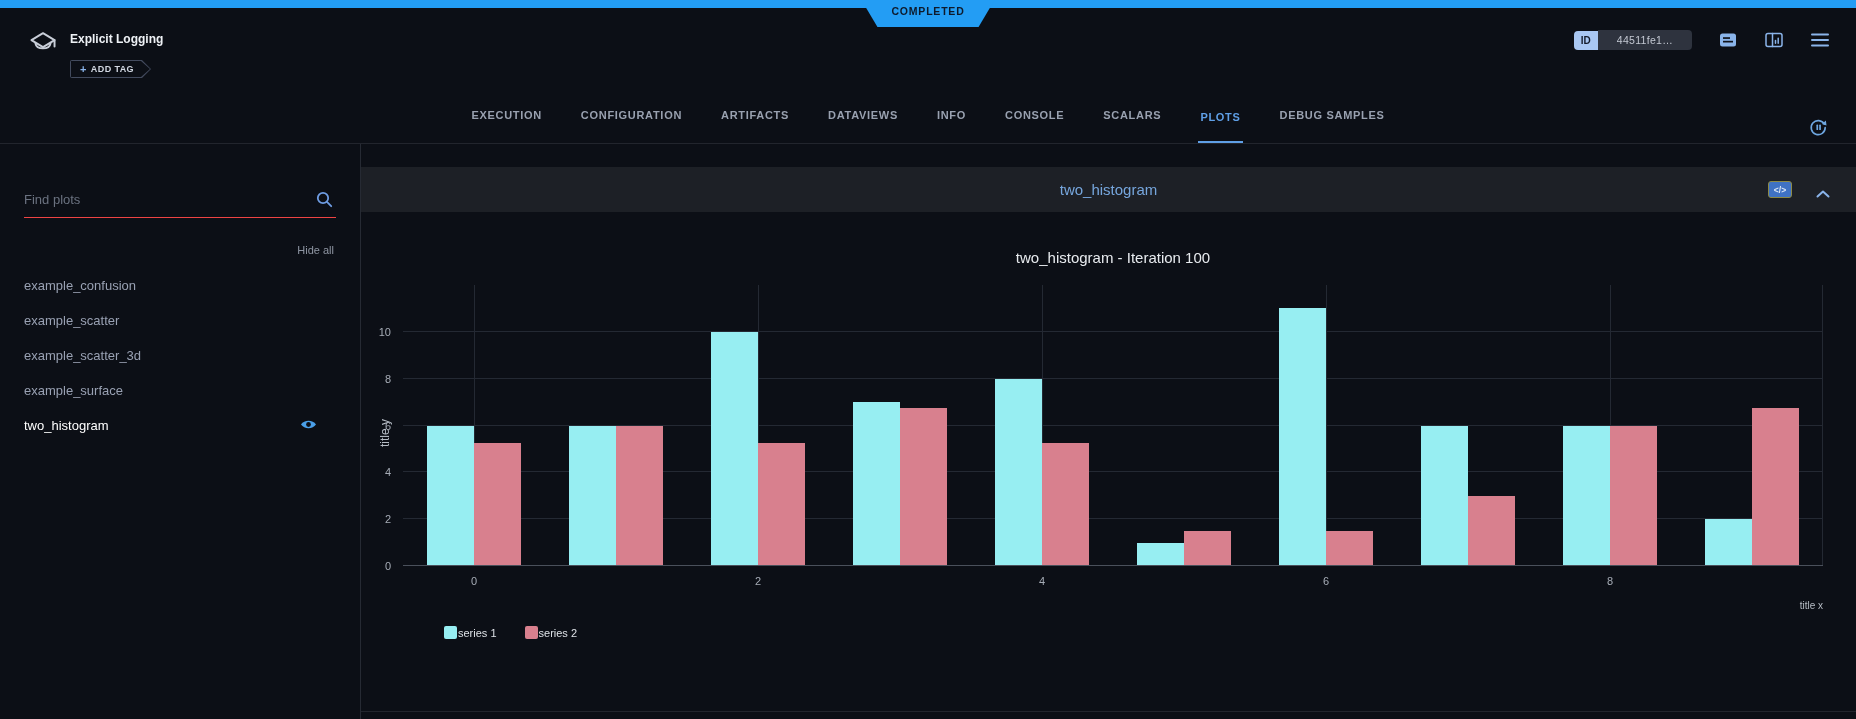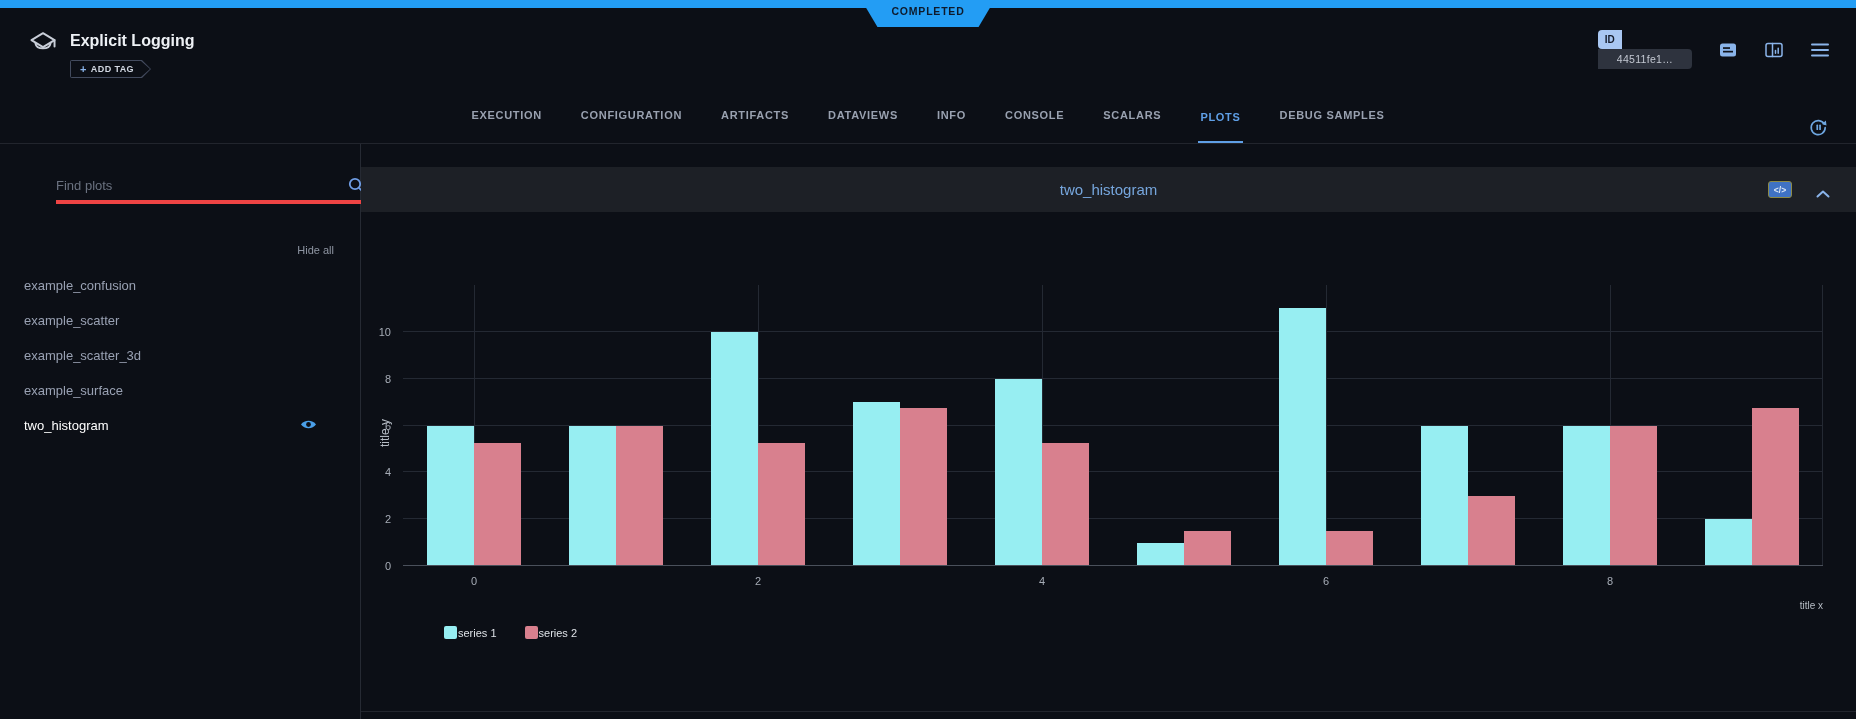--- a/index.html
+++ b/index.html
@@ -9,48 +9,48 @@
   
   .top-strip { position:absolute; top:0; left:0; width:100%; height:8px; background:#239df4; z-index:5; }
   .status-badge { position:absolute; top:0; left:50%; transform:translateX(-50%); z-index:6;
     background:#239df4; height:27px; padding:5px 30px 0 30px;
     clip-path:polygon(0 0,100% 0,calc(100% - 16px) 100%,16px 100%);
     font-size:10.5px; font-weight:bold; letter-spacing:.8px; color:#0e1a2b; }
 
   
   .app-header { position:absolute; top:8px; left:0; width:100%; height:80px; }
   .logo-icon { position:absolute; left:28px; top:20px; }
-  .exp-title { position:absolute; left:70px; top:24px; font-size:16px; font-weight:bold; color:#eef1f5; }
+  .exp-title { position:absolute; left:70px; top:24px; font-size:12px; font-weight:bold; color:#eef1f5; }
   .add-tag { position:absolute; left:70px; top:52px; height:18px;
     clip-path:polygon(0 0,calc(100% - 9px) 0,100% 50%,calc(100% - 9px) 100%,0 100%);
     background:#434b5e; padding:1px; border-radius:2px; cursor:pointer; }
   .add-tag-inner { height:16px; background:#0c0f16; display:flex; align-items:center; padding:0 16px 0 9px;
     clip-path:polygon(0 0,calc(100% - 9px) 0,100% 50%,calc(100% - 9px) 100%,0 100%);
     font-size:9px; font-weight:bold; letter-spacing:.4px; color:#d2d8e2; }
   .add-tag-plus { color:#8ab4ea; margin-right:4px; font-size:11px; }
   .header-right { position:absolute; right:26px; top:22px; display:flex; align-items:center; gap:26px; }
-  .id-group { display:flex; align-items:flex-start;flex-direction:column; }
+  .id-group { display:flex; align-items:center; }
   .id-chip { background:#a9c7f2; color:#141b2a; font-size:10px; font-weight:bold;
     border-radius:4px 0 0 4px; padding:4px 7px; }
   .id-value { background:#2e333e; color:#c3c8d2; font-size:10.5px; border-radius:0 4px 4px 0;
     padding:4px 19px; letter-spacing:.3px; }
   .hdr-icon { cursor:pointer; display:flex; align-items:center; }
 
   
   .tab-bar { position:absolute; top:88px; left:0; width:100%; height:56px;
     border-bottom:1px solid #22252d; display:flex; justify-content:center; align-items:flex-end; gap:35px; }
   .tab { font-size:11px; font-weight:bold; letter-spacing:.7px; color:#99a1b0;
     padding:0 2px 20px 2px; cursor:pointer; border-bottom:2px solid transparent; }
   .tab.active { color:#5f9fe6; border-bottom-color:#5f9fe6; padding-bottom:18px; }
   .refresh-btn { position:absolute; right:28px; bottom:12px; cursor:pointer; }
 
   
   .content { position:absolute; top:144px; left:0; width:1856px; height:575px; display:flex; }
   .sidebar { width:361px; height:100%; border-right:1px solid #262a33; position:relative; }
-  .search-row { position:absolute; left:24px; top:26px; width:312px; border-bottom:4px solid #ef4444; height:34px;margin-left:32px; }
+  .search-row { position:absolute; left:24px; top:40px; width:312px; border-bottom:1px solid #ef4444; height:34px; }
   .search-input { width:270px; background:transparent; border:none; outline:none;
     font-size:13px; color:#cdd2da; font-family:"Liberation Sans", sans-serif; padding-top:8px; }
   .search-input::placeholder { color:#6b7280; }
   .search-icon { position:absolute; right:2px; top:6px; cursor:pointer; }
   .hide-all { position:absolute; right:26px; top:100px; font-size:11px; color:#8f96a3; cursor:pointer; }
   .plot-list { position:absolute; left:0; top:124px; width:100%; }
   .plot-item { height:35px; display:flex; align-items:center; padding:0 44px 0 24px;
     font-size:13px; color:#99a1b3; cursor:pointer; position:relative; }
   .plot-item.active { color:#ffffff; }
   .plot-item .eye { position:absolute; right:43px; top:10px; }
@@ -198,20 +198,21 @@
     <div class="panel-header">
       <span class="panel-title">two_histogram</span>
       <span class="embed-btn">&lt;/&gt;</span>
       <span class="collapse-btn">
         <svg width="14" height="8" viewBox="0 0 14 8" fill="none" stroke="#8ab4ea" stroke-width="2" stroke-linecap="round" stroke-linejoin="round">
             <polyline points="1.5,6.5 7,1.5 12.5,6.5"></polyline>
           </svg>
       </span>
     </div>
 
+    <div class="chart-title">two_histogram - Iteration 100</div>
     <div class="plot-area">
       <div class="ylabel">title y</div>
       <div class="slots">
           <div class="slot">
             <div class="vgrid"></div>
             <div class="xtick">0</div>
             <div class="bar" style="height: 50%; background: rgb(151, 238, 242);"></div>
             <div class="bar" style="height: 43.75%; background: rgb(216, 128, 142);"></div>
           </div>
           <div class="slot">

